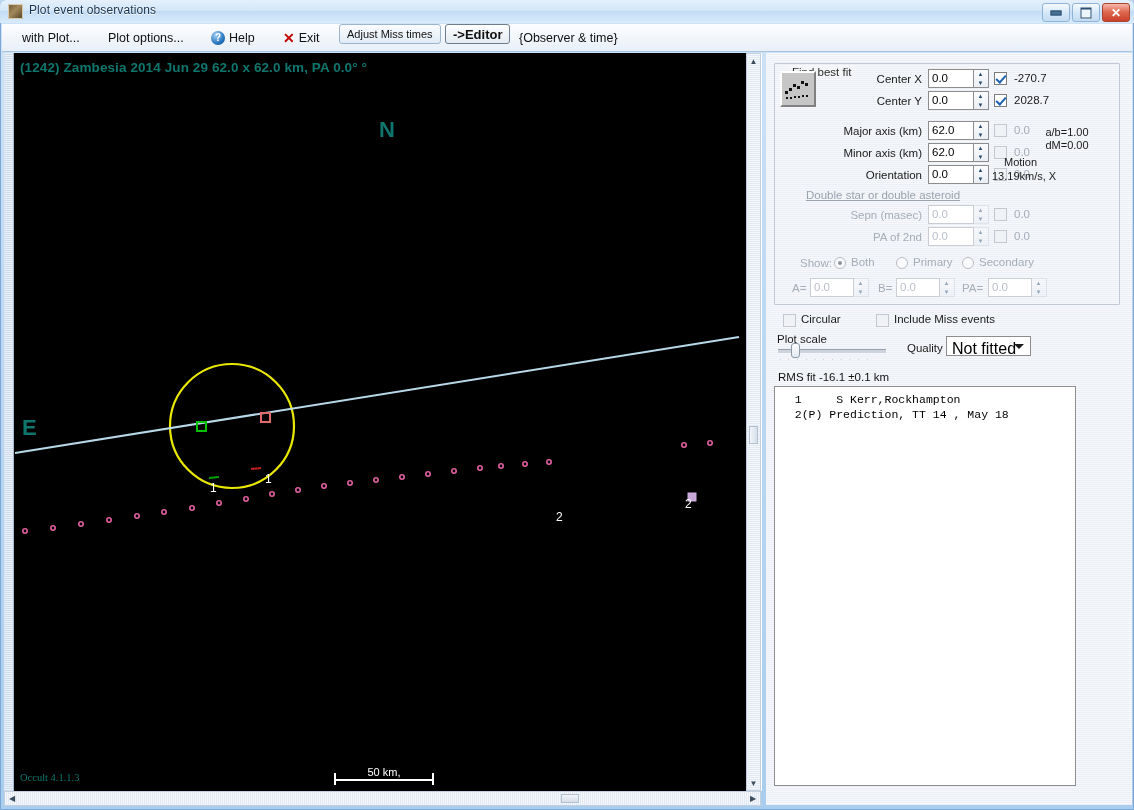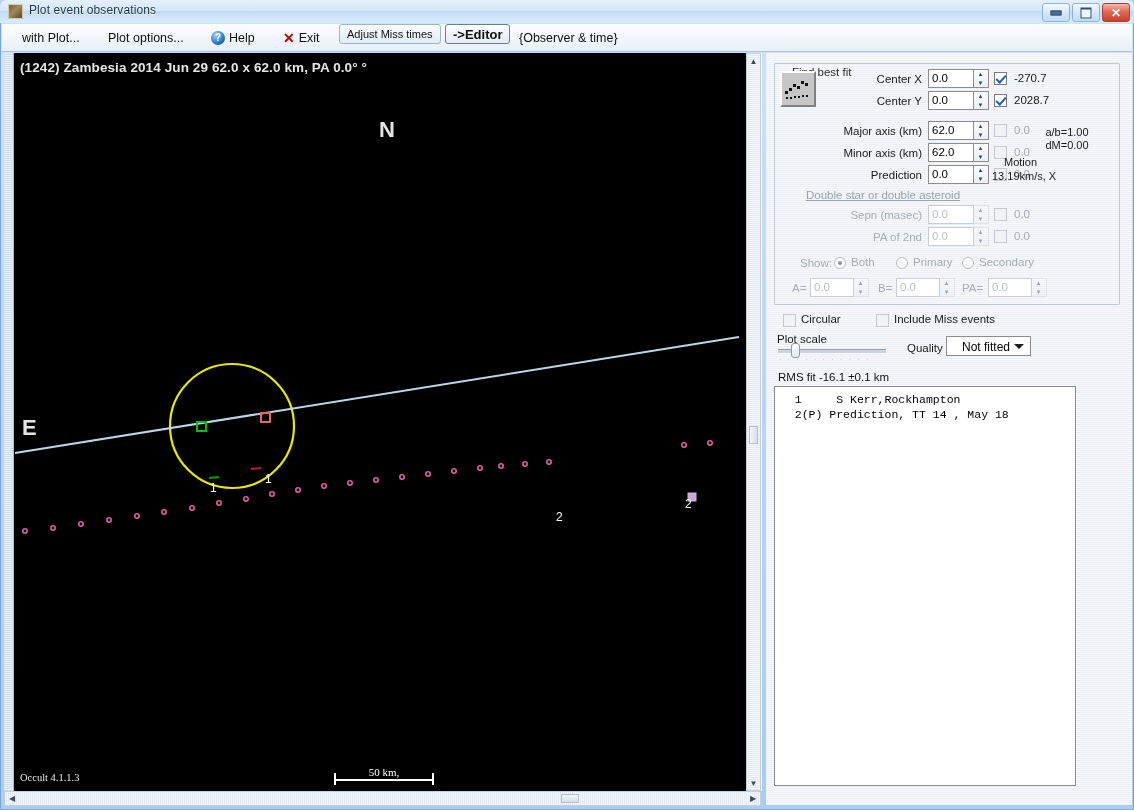--- a/index.html
+++ b/index.html
@@ -85,33 +85,33 @@
   }
   .plot-canvas{
     position:absolute;left:10px;top:0px;width:735px;height:738px;
     background:#000000;overflow:hidden;
   }
   .plot-leftgutter{
     position:absolute;left:0;top:0;width:10px;height:738px;
     background:repeating-linear-gradient(to bottom,#e9eff7 0 1px,#cfdced 1px 2px);
     border-right:1px solid #a8b8cc;box-sizing:border-box;
   }
-  .ptext{position:absolute;color:#e5e5e5;font-family:"Liberation Sans",sans-serif;}
+  .ptext{position:absolute;color:#0f766e;font-family:"Liberation Sans",sans-serif;}
   .hdr1{left:6px;top:7px;font-size:13.5px;font-weight:bold;letter-spacing:.1px;}
   .hdr2{left:6px;top:22px;font-size:13.5px;font-weight:bold;letter-spacing:.1px;}
   .npoint{left:365px;top:64px;font-size:22px;font-weight:bold;}
   .epoint{left:8px;top:362px;font-size:22px;font-weight:bold;}
   .occult-ver{left:6px;top:719px;font-size:10.5px;font-family:"Liberation Serif",serif;}
 
   .scalebar{position:absolute;left:320px;top:716px;width:100px;height:16px;}
   .scalebar .bar{position:absolute;left:0;top:10px;width:100px;height:2px;background:#fff;}
   .scalebar .tickL{position:absolute;left:0;top:4px;width:2px;height:12px;background:#fff;}
   .scalebar .tickR{position:absolute;right:0;top:4px;width:2px;height:12px;background:#fff;}
   .scalebar .lbl{position:absolute;left:0;top:-3px;width:100px;text-align:center;
-    font-family:Liberation Serif, serif;font-size:11px;color:#fff;}
+    font-family:Liberation Sans, sans-serif;font-size:11px;color:#fff;}
 
   .chordline{
     position:absolute;left:0;top:0;width:735px;height:738px;pointer-events:none;
   }
   .ev-label{position:absolute;color:#ffffff;font-size:12px;font-family:"Liberation Sans",sans-serif;}
 
   
   .vscroll{
     position:absolute;left:746px;top:53px;width:15px;height:738px;
     background:repeating-linear-gradient(to bottom,#f4f7fb 0 1px,#e2e9f2 1px 2px);
@@ -192,21 +192,21 @@
   .radio.sel::after{content:"";position:absolute;left:3px;top:3px;width:4px;height:4px;
     border-radius:50%;background:#8d939d;}
   .plotscale-lbl{position:absolute;font-size:11.5px;color:#1a1a1a;}
   .slider-track{position:absolute;height:3px;background:#cdd3dc;border-top:1px solid #9aa2ae;}
   .slider-thumb{position:absolute;width:9px;height:15px;border-radius:3px;
     background:linear-gradient(to bottom,#fcfdff,#e3e9f1);border:1px solid #9099a6;box-sizing:border-box;}
   .slider-ticks{position:absolute;font-size:8px;color:#b2b8c2;letter-spacing:6.5px;}
   .qlabel{position:absolute;font-size:11.5px;color:#1a1a1a;}
   .combo{
     position:absolute;height:20px;border:1px solid #8d8d8d;background:#fff;box-sizing:border-box;
-    font-size:12px;color:#000;padding:3px 0 0 15px;
+    font-size:16px;color:#000;padding:3px 0 0 5px;
   }
   .combo .caret{
     position:absolute;right:6px;top:7px;width:0;height:0;
     border-left:5px solid transparent;border-right:5px solid transparent;border-top:5px solid #1b1b1b;
   }
   .rms{position:absolute;font-size:11.5px;color:#111;}
   .obsbox{
     position:absolute;left:8px;top:333px;width:302px;height:400px;
     background:#fff;border:1px solid #8d8d8d;box-sizing:border-box;
     font-family:"Liberation Mono",monospace;font-size:11.5px;color:#000;
@@ -383,21 +383,21 @@
        <div class="cbx dim" style="left:228px;top:71px;"></div>
        <div class="val dim" style="left:248px;top:71px;">0.0</div>
         <div class="lbl" style="left:40px;top:94px;width:116px;">Minor axis (km)</div>
        <div class="tbox" style="left:162px;top:90px;width:46px;">62.0</div>
        <div class="spin" style="left:208px;top:90px;">
           <div class="up">▲</div>
           <div class="dn">▼</div>
        </div>
        <div class="cbx dim" style="left:228px;top:93px;"></div>
        <div class="val dim" style="left:248px;top:93px;">0.0</div>
-        <div class="lbl" style="left:40px;top:116px;width:116px;">Prediction</div>
+        <div class="lbl" style="left:40px;top:116px;width:116px;">Orientation</div>
        <div class="tbox" style="left:162px;top:112px;width:46px;">0.0</div>
        <div class="spin" style="left:208px;top:112px;">
           <div class="up">▲</div>
           <div class="dn">▼</div>
        </div>
        <div class="cbx dim" style="left:228px;top:115px;"></div>
        <div class="val dim" style="left:248px;top:115px;">0.0</div>
       </div>
 
     <div class="info" style="left:246px;top:73px;width:110px;">a/b=1.00</div>

